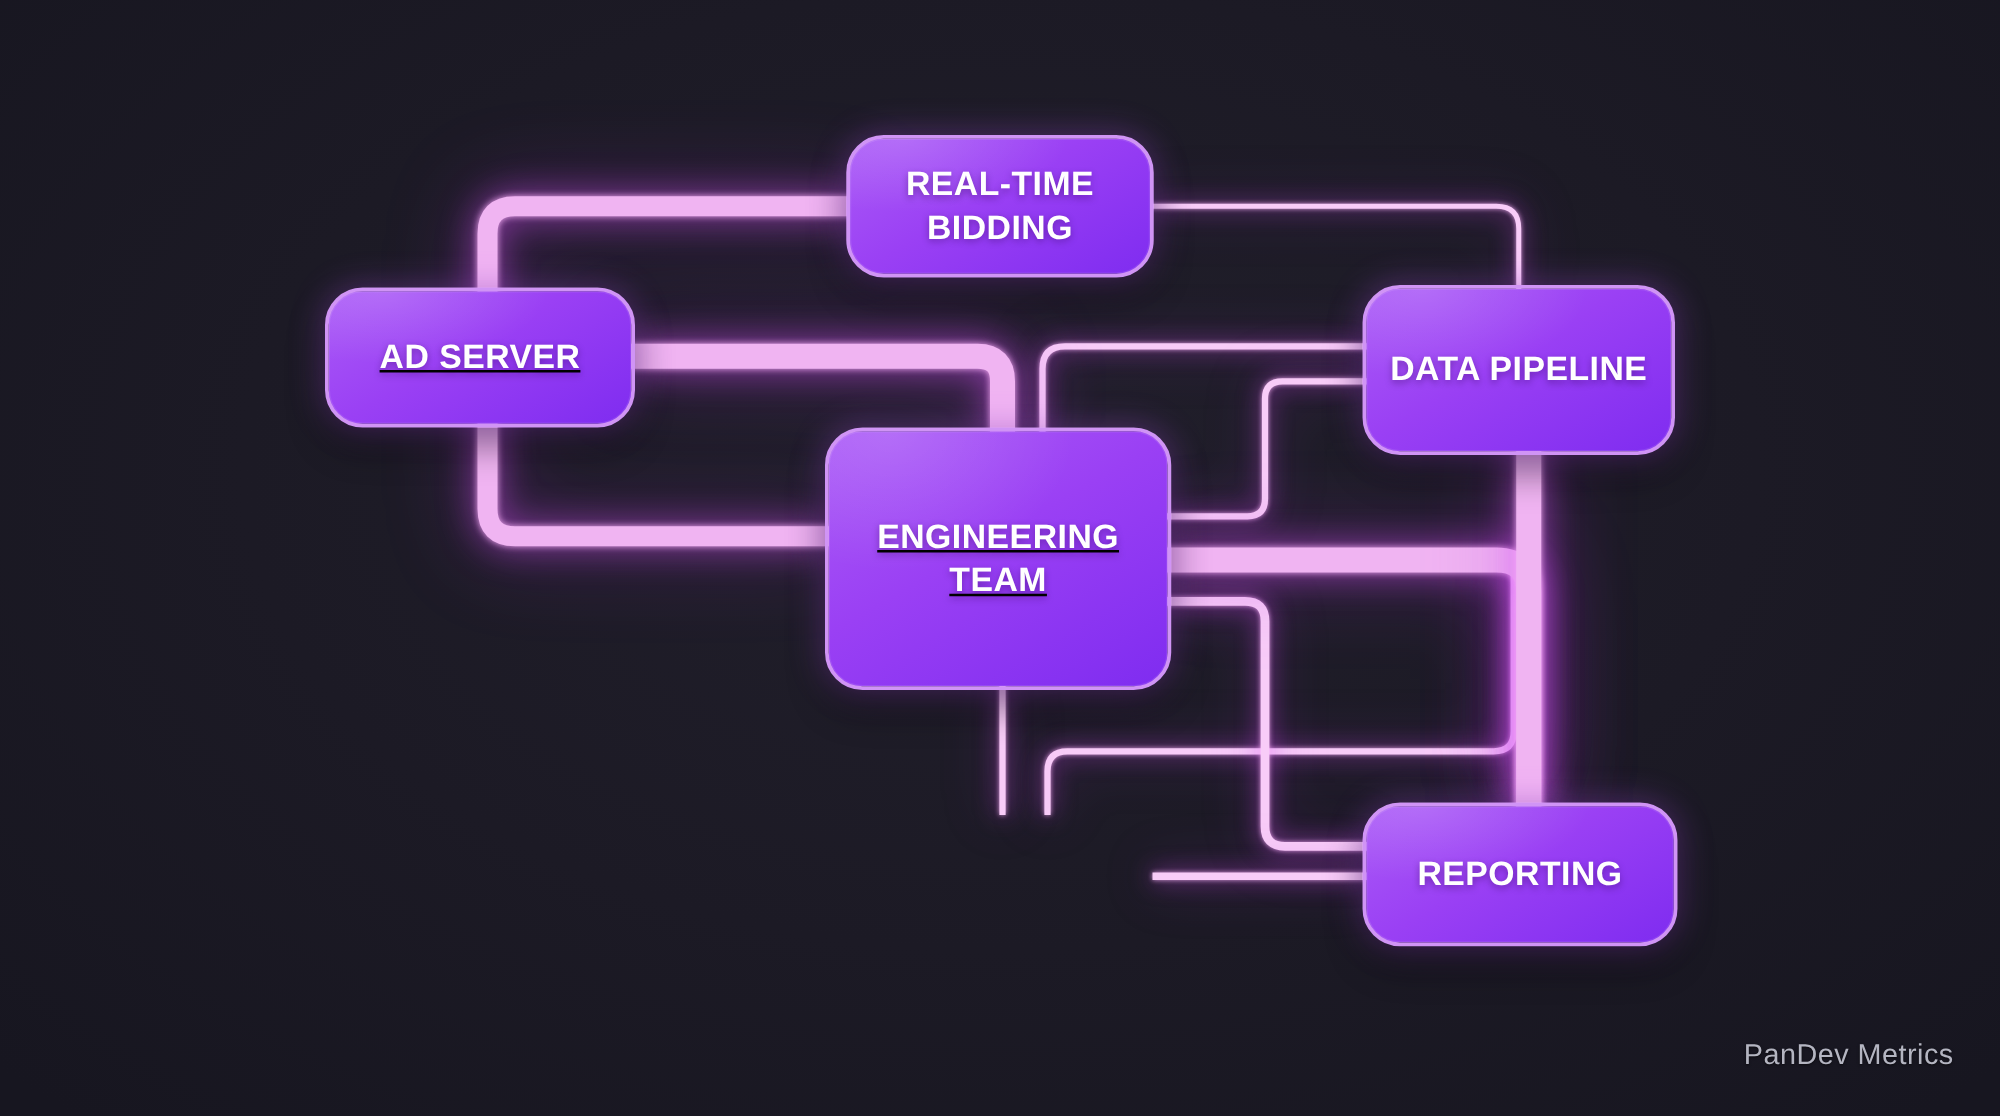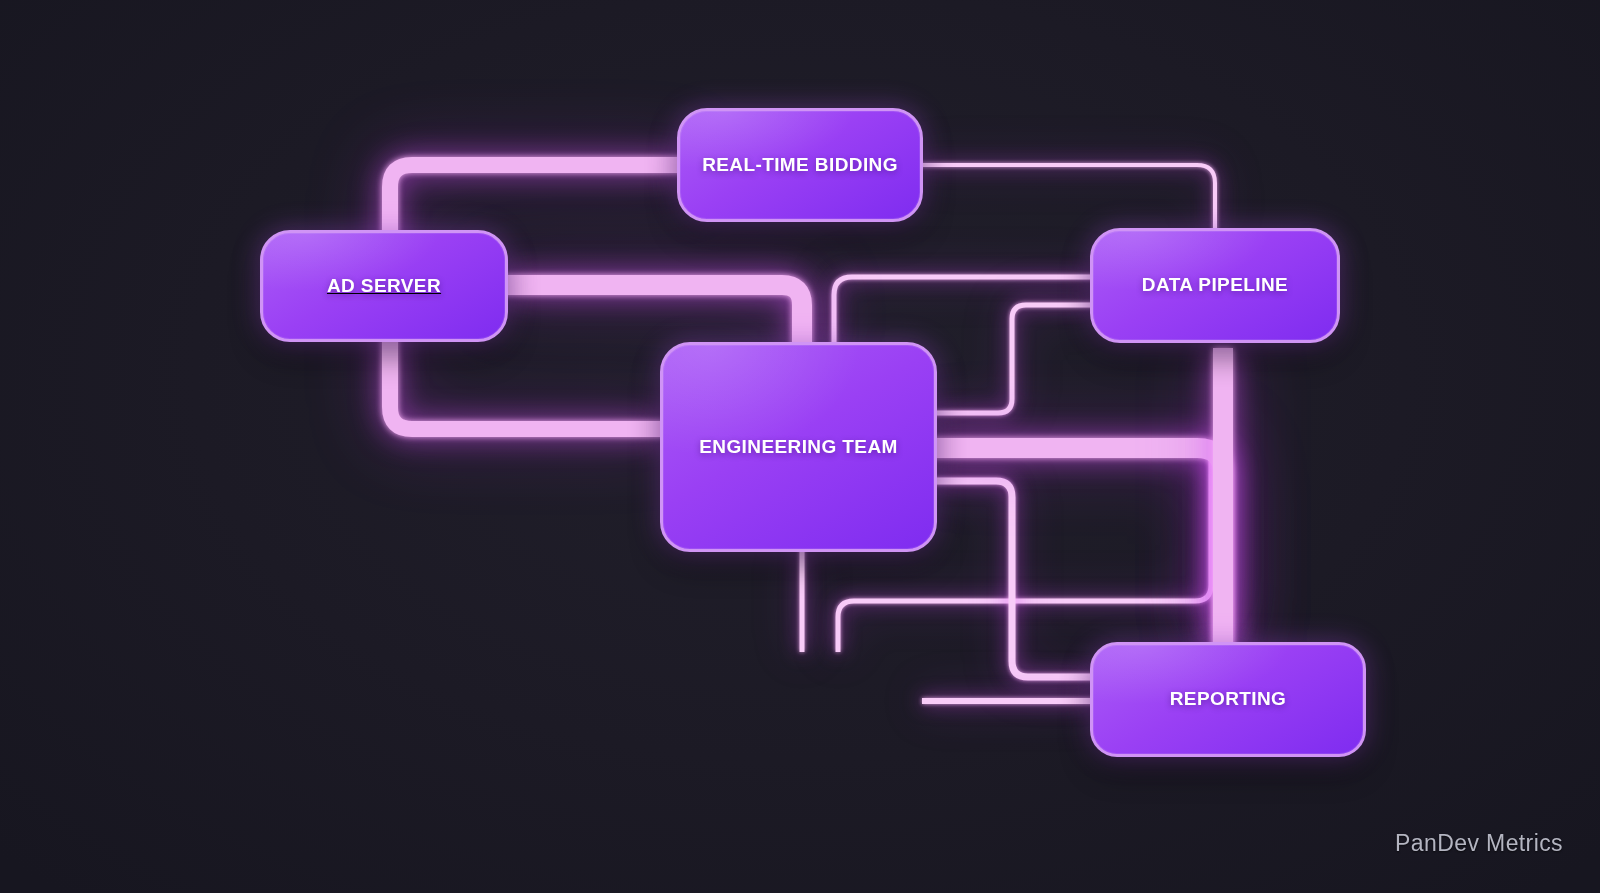--- a/index.html
+++ b/index.html
@@ -48,21 +48,21 @@
       0 0 26px 2px rgba(190,90,255,0.30),
       0 14px 30px rgba(0,0,0,0.45),
       inset 0 0 0 1px rgba(255,255,255,0.10);
     display: flex;
     align-items: center;
     justify-content: center;
     text-align: center;
   }
   .node-label {
     color: #ffffff;
-    font-size: 19px;
+    font-size: 27px;
     font-weight: bold;
     line-height: 1.3;
     letter-spacing: 0.4px;
     padding: 0 8px;
     text-shadow: 0 2px 6px rgba(45,0,80,0.40);
   }
   .watermark {
     position: absolute;
     right: 37px;
     top: 830px;
@@ -95,25 +95,25 @@
         <path d="M1223 348 L1223 648" class="edge edge-thick" stroke-width="20"></path>
       </g>
   </svg>
 
   <div class="node" style="left: 677px; top: 108px; width: 246px; height: 114px;">
     <span class="node-label">REAL-TIME BIDDING</span>
   </div>
   <div class="node" style="left: 260px; top: 230px; width: 248px; height: 112px; text-decoration: underline;">
     <span class="node-label">AD SERVER</span>
   </div>
-  <div class="node" style="left: 1090px; top: 228px; width: 250px; height: 115px;">
+  <div class="node" style="left: 1090px; top: 228px; width: 250px; height: 136px;">
     <span class="node-label">DATA PIPELINE</span>
   </div>
-  <div class="node" style="left: 660px; top: 342px; width: 277px; height: 210px;">
+  <div class="node" style="left: 660px; top: 342px; width: 277px; height: 210px; text-decoration: underline;">
     <span class="node-label">ENGINEERING TEAM</span>
   </div>
-  <div class="node" style="left: 1090px; top: 642px; width: 276px; height: 115px; border-radius: 27px;">
+  <div class="node" style="left: 1090px; top: 642px; width: 252px; height: 115px;">
     <span class="node-label">REPORTING</span>
   </div>
 
   <div class="watermark">PanDev Metrics</div>
 
 </div>
 
 </body></html>

